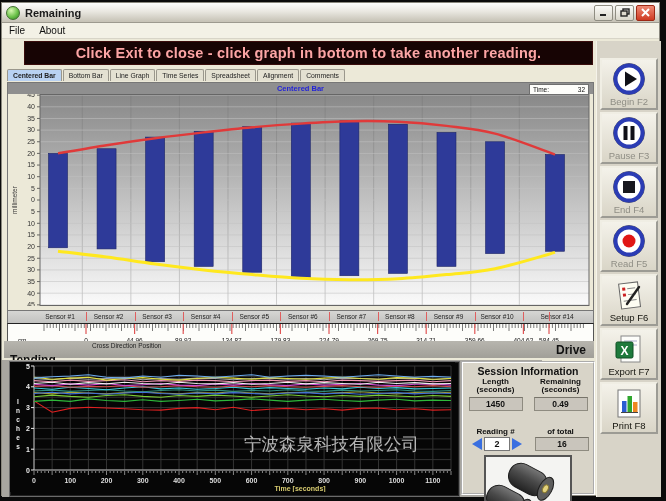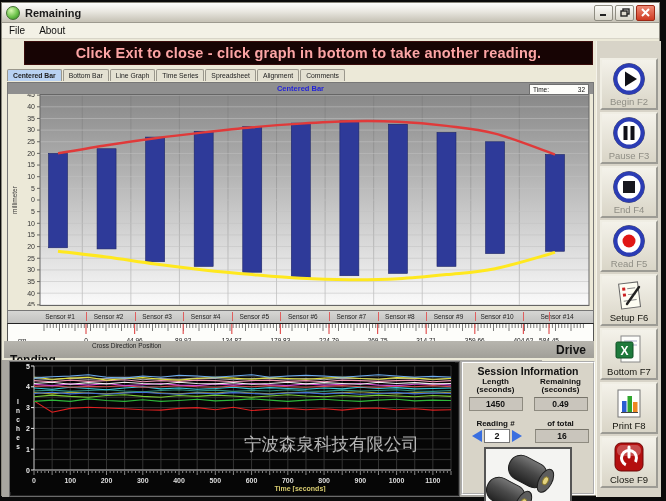--- a/index.html
+++ b/index.html
@@ -679,21 +679,21 @@
       <div class="sgrid">
         <div class="slabel">Length
 (seconds)</div>
         <div class="slabel">Remaining
 (seconds)</div>
       </div>
       <div class="sgrid">
         <div class="sval">1450</div>
         <div class="sval">0.49</div>
       </div>
-      <div class="sgrid" style="margin-top:9px;">
+      <div class="sgrid" style="margin-top:17px;">
         <div class="slabel">Reading #</div>
         <div class="slabel">of total</div>
       </div>
       <div class="readrow">
         <div class="readctl">
           <span class="arrow l"></span>
           <span class="readbox">2</span>
           <span class="arrow r"></span>
         </div>
         <div class="sval" style="margin:0;">16</div>
@@ -783,41 +783,30 @@
       <div class="sbtn">
         <div class="ic">
           <svg width="34" height="34" viewBox="0 0 34 34">
             <rect x="9" y="4" width="19" height="26" fill="#fdfdfa" stroke="#888"></rect>
             <line x1="12" y1="9" x2="25" y2="9" stroke="#aac"></line>
             <line x1="12" y1="13" x2="25" y2="13" stroke="#aac"></line>
             <rect x="4" y="10" width="17" height="16" rx="1.5" fill="#1e7a3c" stroke="#0d4f22"></rect>
             <text x="12.5" y="22.5" font-size="12" font-weight="bold" fill="#fff" text-anchor="middle">X</text>
           </svg>
         </div>
-        <div class="lb">Bottom F7</div>
+        <div class="lb">Export F7</div>
       </div>
       <div class="sbtn">
         <div class="ic">
           <svg width="34" height="34" viewBox="0 0 34 34">
             <rect x="6" y="4" width="22" height="27" fill="#fff" stroke="#777"></rect>
             <rect x="10" y="15" width="4.5" height="11" fill="#2a5cd0"></rect>
             <rect x="15.5" y="10" width="4.5" height="16" fill="#2fa62f"></rect>
             <rect x="21" y="16" width="4.5" height="10" fill="#ee8822"></rect>
             <line x1="9" y1="26.5" x2="26" y2="26.5" stroke="#444"></line>
           </svg>
         </div>
         <div class="lb">Print F8</div>
       </div>
-      <div class="sbtn">
-        <div class="ic">
-          <svg width="34" height="34" viewBox="0 0 34 34">
-            <rect x="3" y="3" width="28" height="28" rx="6" fill="#b40f0f" stroke="#6e0606"></rect>
-            <rect x="5" y="5" width="24" height="11" rx="5" fill="rgba(255,255,255,0.25)"></rect>
-            <circle cx="17" cy="18" r="7.5" fill="none" stroke="#fff" stroke-width="3" stroke-dasharray="36 12" transform="rotate(115 17 18)"></circle>
-            <line x1="17" y1="7" x2="17" y2="17" stroke="#fff" stroke-width="3" stroke-linecap="round"></line>
-          </svg>
-        </div>
-        <div class="lb">Close F9</div>
-      </div>
     </div>
 </div>
 
 <div class="watermark">宁波森泉科技有限公司</div>
 
 </body></html>

